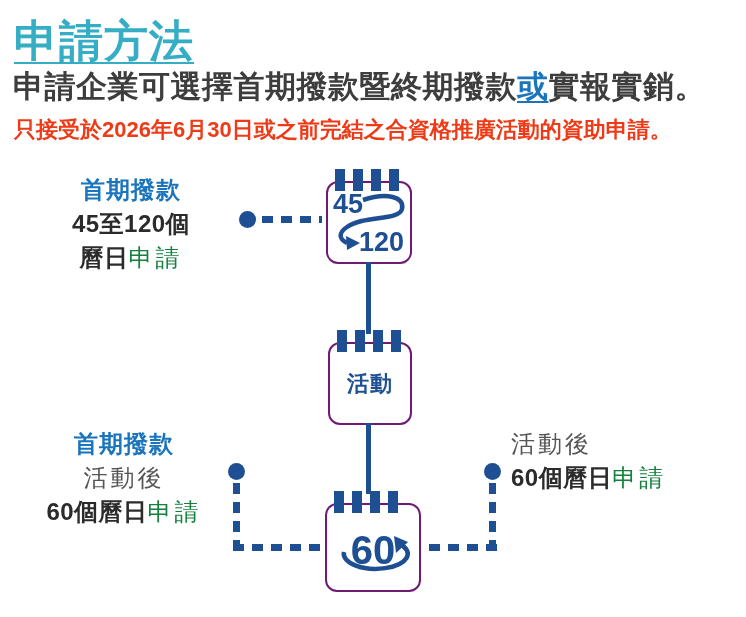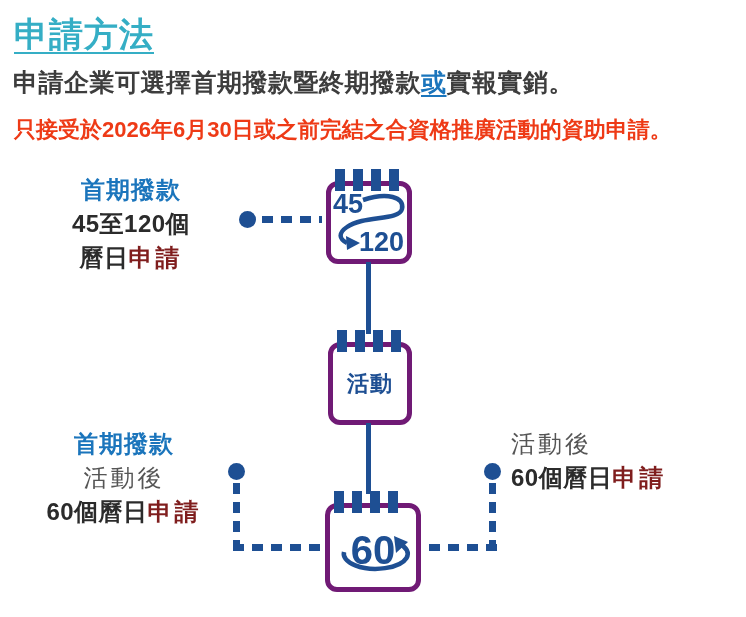--- a/index.html
+++ b/index.html
@@ -1,34 +1,34 @@
 <!DOCTYPE html>
 <html><head>
 <meta charset="utf-8">
 <style>
   * { margin:0; padding:0; box-sizing:border-box; }
   html,body { background:#fff; }
   body { font-family:"Liberation Sans","DejaVu Sans",sans-serif; }
   .page { position:relative; width:746px; height:617px; background:#ffffff; overflow:hidden; }
 
   
-  .title { position:absolute; left:14px; top:12px; font-size:34px; font-weight:bold;
+  .title { position:absolute; left:14px; top:12px; font-size:44px; font-weight:bold;
            color:#35aec5; text-decoration:underline; text-underline-offset:6px;
            text-decoration-thickness:2px; letter-spacing:1px; }
-  .subtitle { position:absolute; left:13px; top:66px; font-size:25px; font-weight:bold;
+  .subtitle { position:absolute; left:13px; top:66px; font-size:31px; font-weight:bold;
               color:#3d3d3d; white-space:nowrap; letter-spacing:0.5px; }
   .subtitle .or { color:#1b75bc; text-decoration:underline; text-underline-offset:4px;
                   text-decoration-thickness:2px; }
   .note { position:absolute; left:14px; top:115px; font-size:22px; font-weight:bold;
           color:#ee3a16; white-space:nowrap; }
 
   
   .calendar { position:absolute; }
   .cal-body { position:absolute; left:0; right:0; top:12px; bottom:0;
-              border:5px solid #701a75; border-radius:12px; background:#fff;
+              border:2px solid #701a75; border-radius:12px; background:#fff;
               display:flex; align-items:center; justify-content:center; }
   .cal-tabs { position:absolute; top:0; left:9px; display:flex; gap:8px; z-index:2; }
   .cal-tab { width:10px; height:22px; background:#1e4f93; }
   .cal1 { left:326px; top:169px; width:86px; height:95px; }
   .cal2 { left:328px; top:330px; width:84px; height:95px; }
   .cal3 { left:325px; top:491px; width:96px; height:101px; }
   .cal-event-label { font-size:22px; font-weight:bold; color:#1e4f93; letter-spacing:1px; }
 
   
   .vline { position:absolute; width:5px; background:#1e4f93; }
@@ -51,21 +51,21 @@
 
   
   .lbl { position:absolute; font-size:24px; line-height:34px; white-space:nowrap; }
   .lbl-right { text-align:center; }
   .lbl-first { left:18px; top:173px; width:226px; }
   .lbl-final { left:18px; top:427px; width:212px; }
   .lbl-reimb { left:511px; top:427px; }
   .lbl-title { color:#1b75bc; font-weight:bold; letter-spacing:1px; }
   .lbl-gray { color:#555555; letter-spacing:3px; }
   .lbl-black { color:#2b2b2b; font-weight:bold; letter-spacing:0.5px; }
-  .lbl-black .thin { font-weight:bold; color:#7f1d1d; letter-spacing:3px; }
+  .lbl-black .thin { font-weight:normal; color:#15803d; letter-spacing:3px; }
 </style>
 </head>
 <body>
 
 <div class="page">
 
   <div class="title">申請方法</div>
   <div class="subtitle"><span>申請企業可選擇首期撥款暨終期撥款</span><span class="or">或</span><span>實報實銷。</span></div>
   <div class="note">只接受於2026年6月30日或之前完結之合資格推廣活動的資助申請。</div>
 

